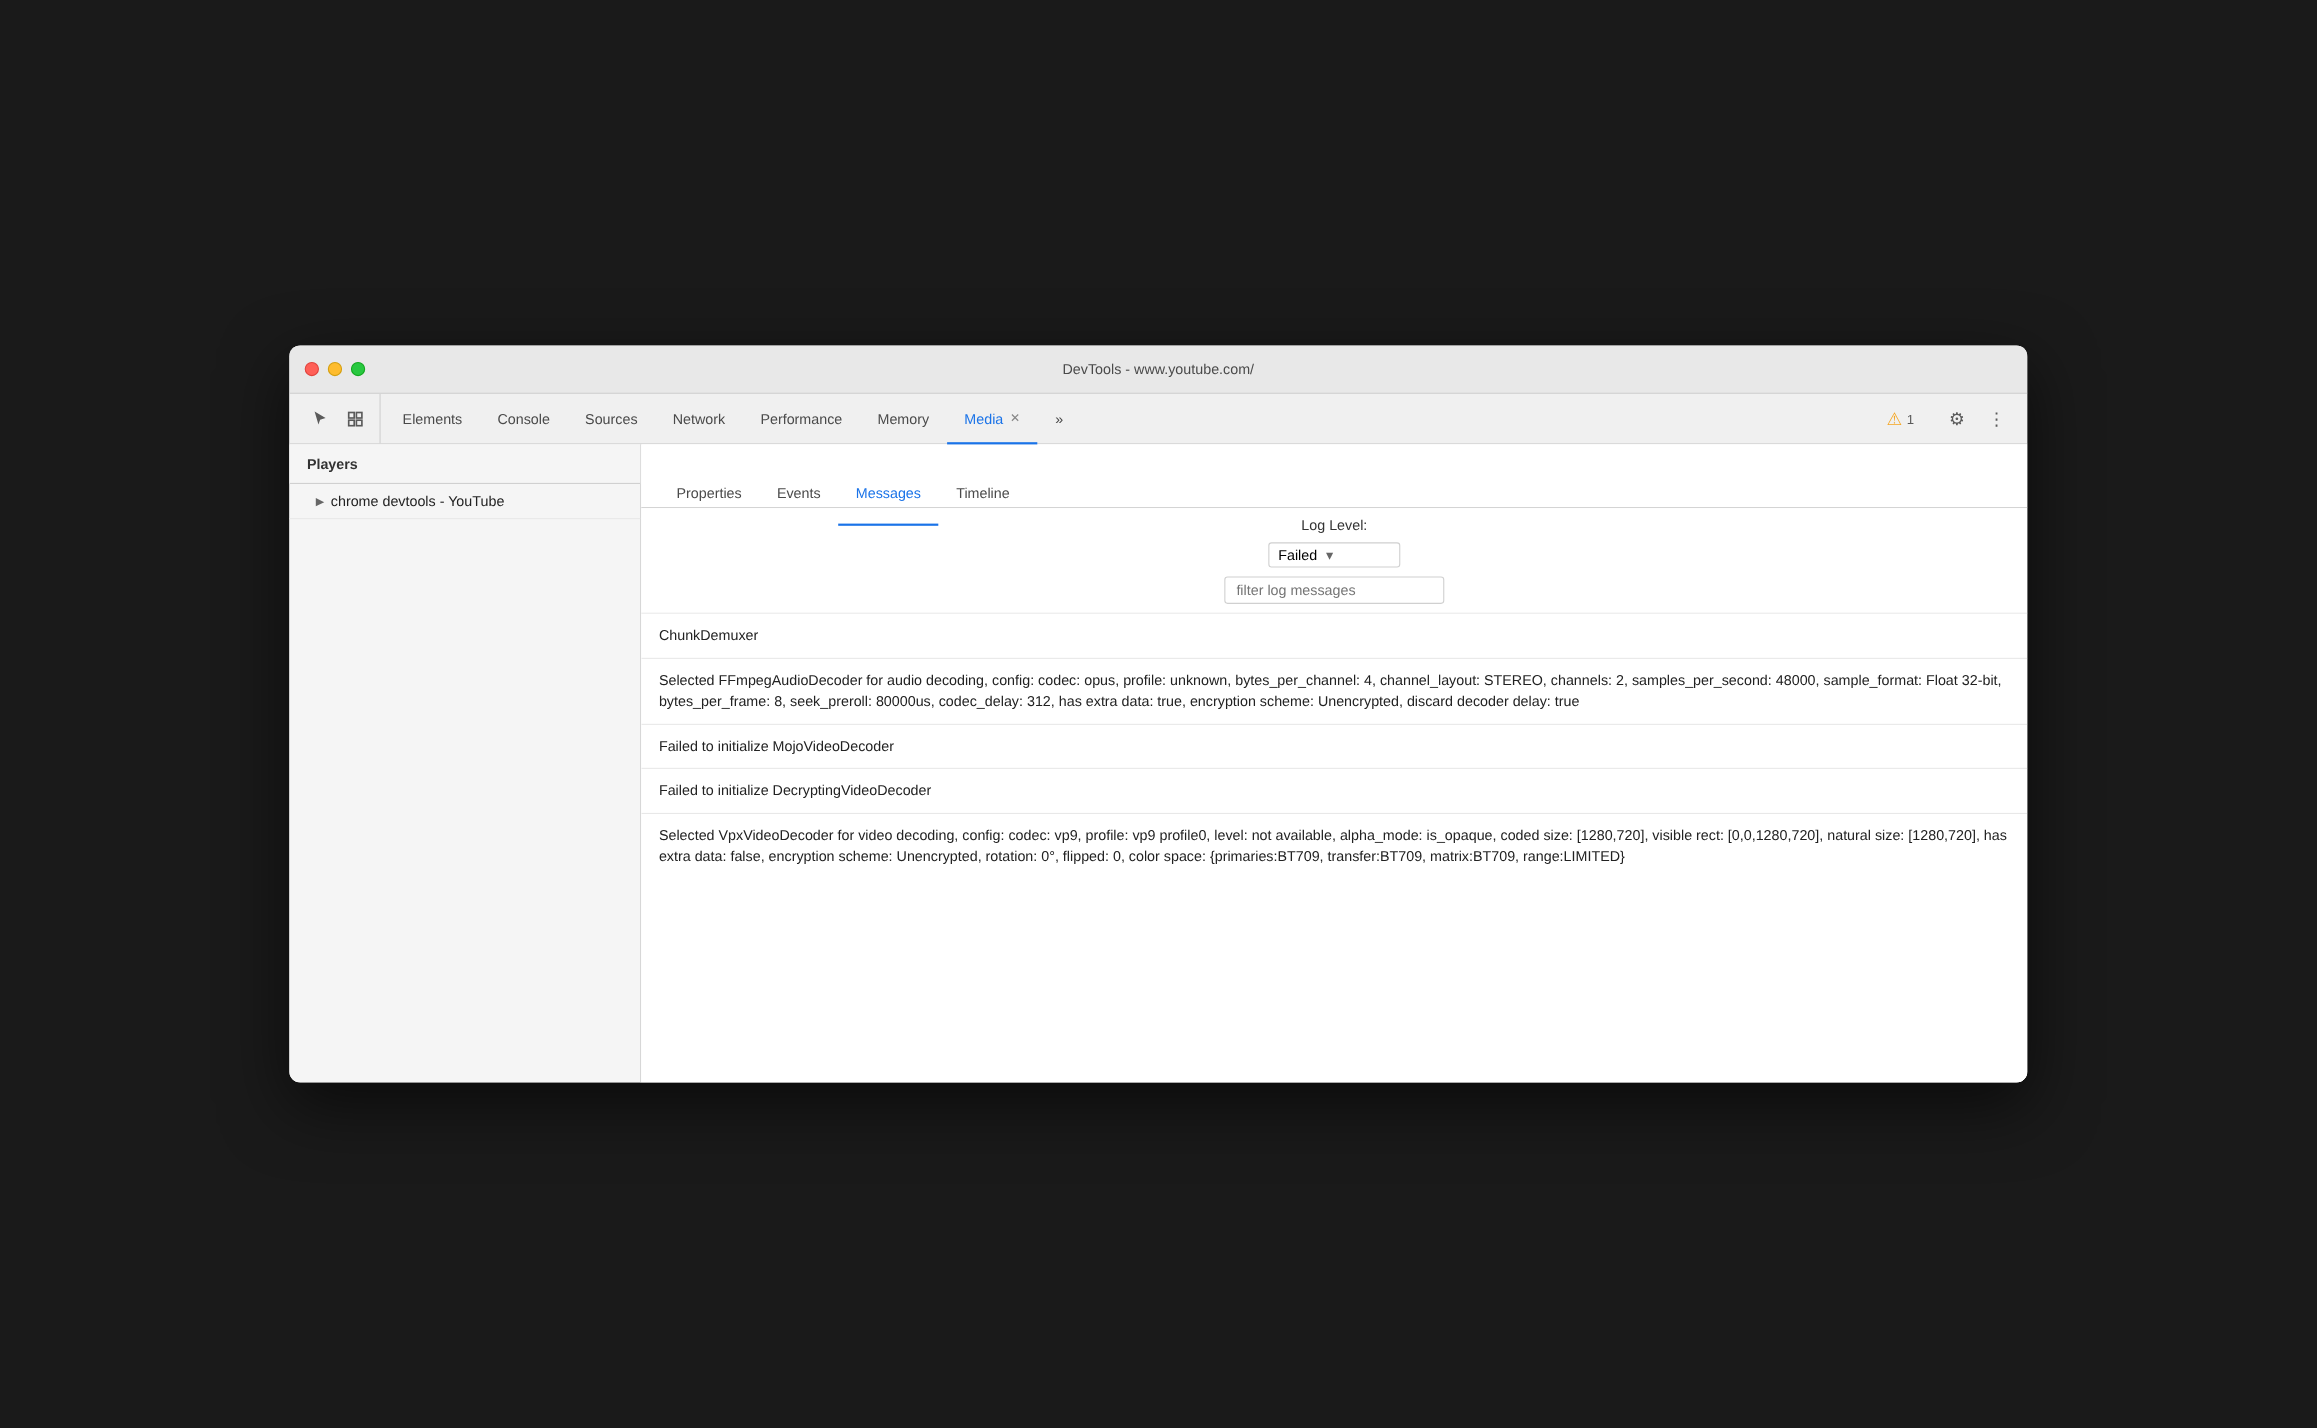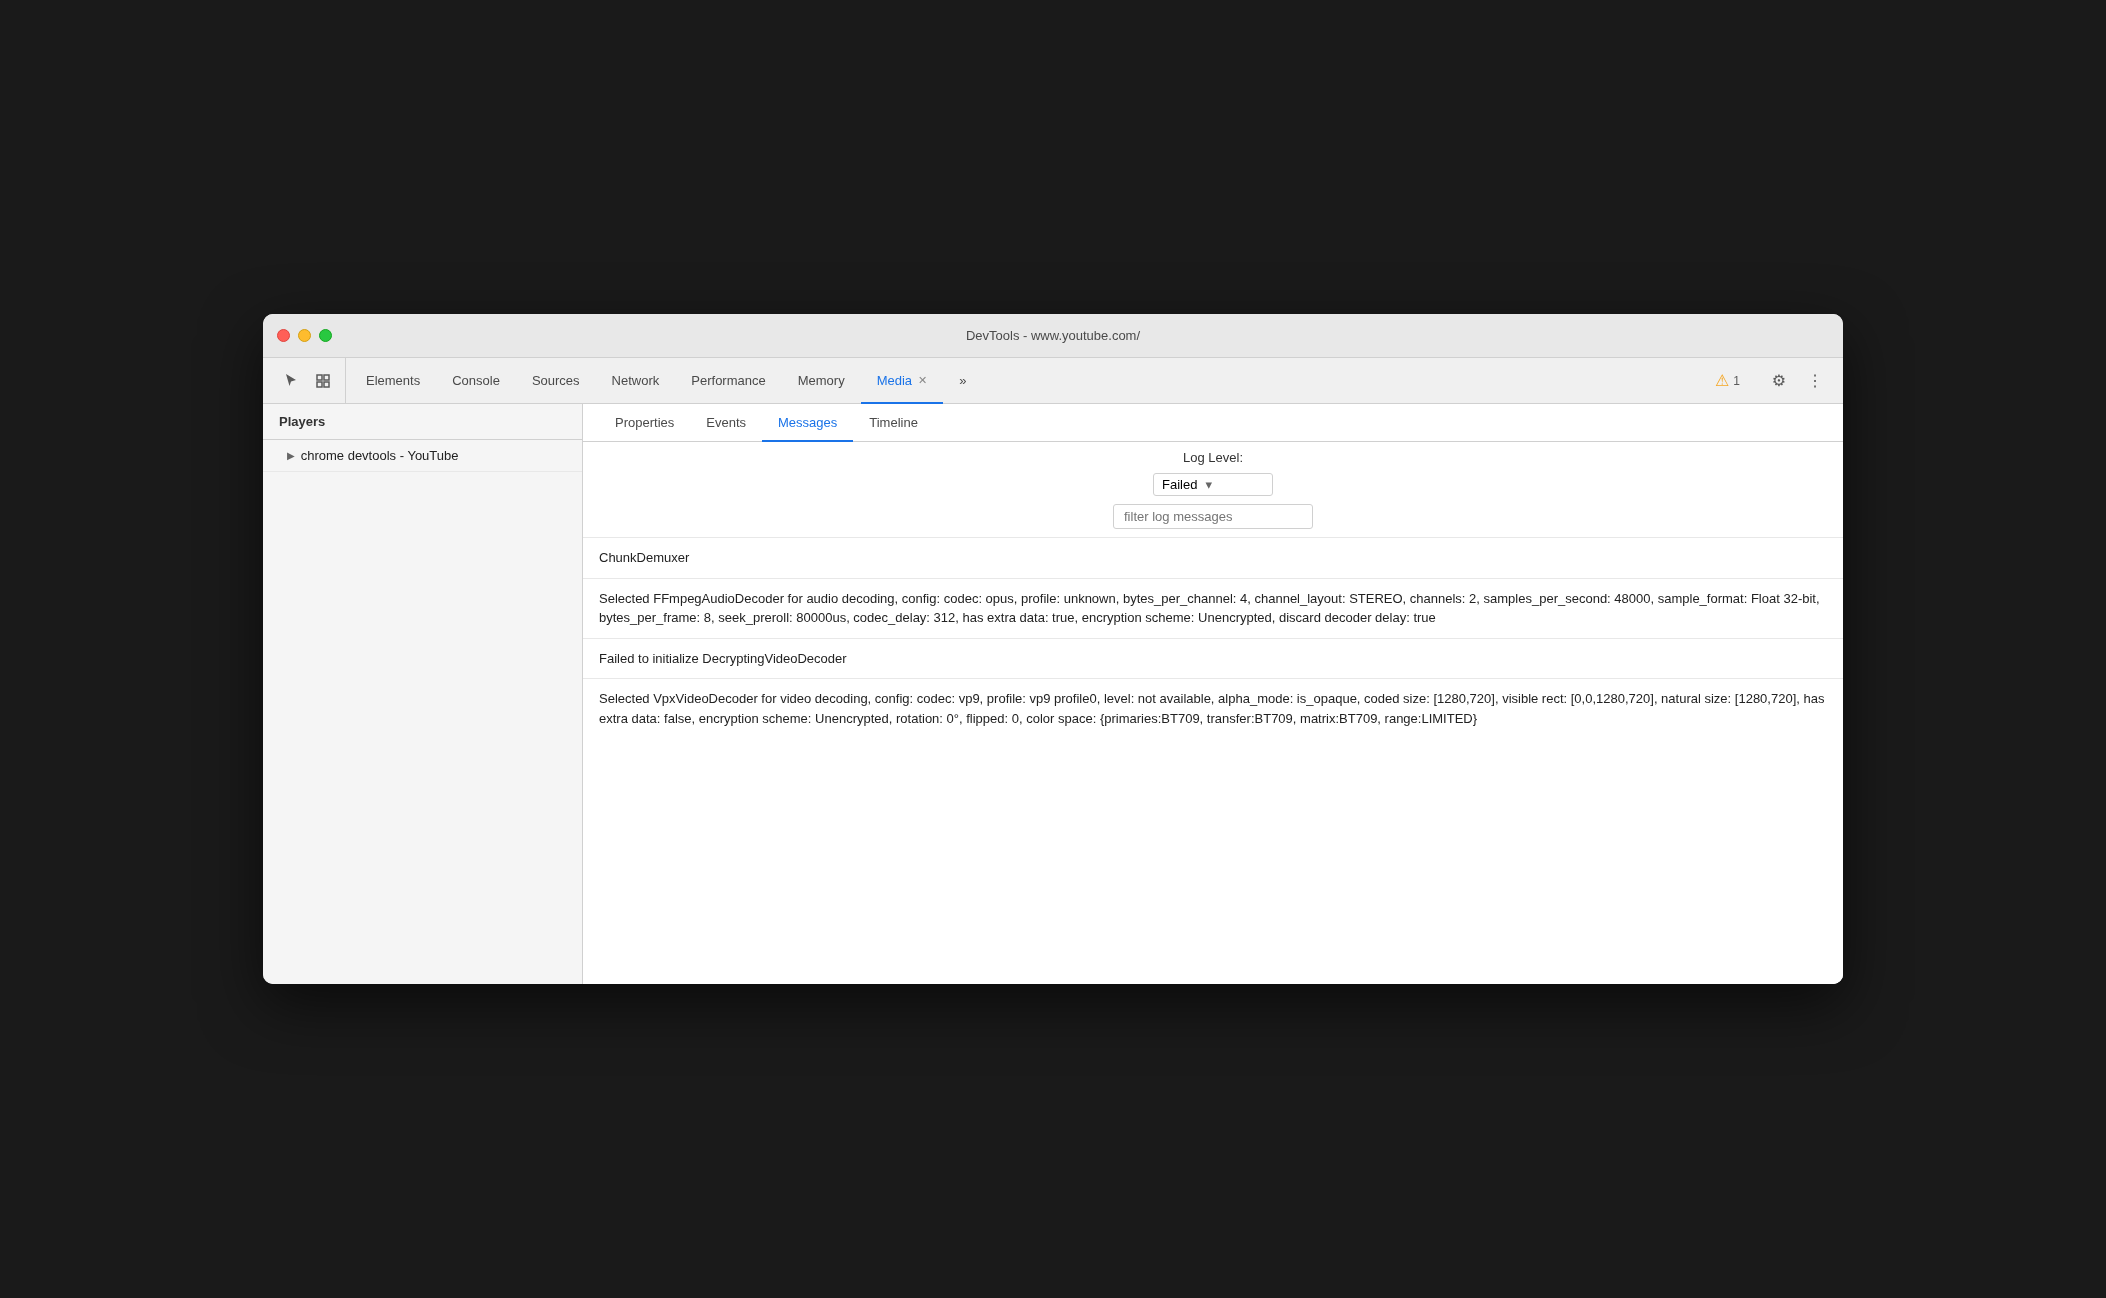--- a/index.html
+++ b/index.html
@@ -180,27 +180,27 @@
     }
     
     .sub-tabs {
       display: flex;
       align-items: stretch;
       border-bottom: 1px solid #d0d0d0;
       background: #fff;
       padding: 0 16px;
     }
     .sub-tab {
-      padding: 10px 16px;
+      padding: 20px 16px;
       font-size: 13px;
       color: #4a4a4a;
       cursor: pointer;
       border-bottom: 2px solid transparent;
       position: relative;
-      top: 1px;
+      top: 17px;
     }
     .sub-tab.active {
       color: #1a73e8;
       border-bottom: 2px solid #1a73e8;
     }
     
     .log-level-bar {
       display: flex;
       align-items: center;
       padding: 8px 16px;
@@ -358,20 +358,23 @@
       </div>
 
       <div class="messages-list">
         <div class="message-row">
           <span>ChunkDemuxer</span>
         </div>
         <div class="message-row">
           <span>Selected FFmpegAudioDecoder for audio decoding, config: codec: opus, profile: unknown, bytes_per_channel: 4, channel_layout: STEREO, channels: 2, samples_per_second: 48000, sample_format: Float 32-bit, bytes_per_frame: 8, seek_preroll: 80000us, codec_delay: 312, has extra data: true, encryption scheme: Unencrypted, discard decoder delay: true</span>
         </div>
         <div class="message-row">
+          <span>Failed to initialize MojoVideoDecoder</span>
+        </div>
+        <div class="message-row">
           <span>Failed to initialize DecryptingVideoDecoder</span>
         </div>
         <div class="message-row">
           <span>Selected VpxVideoDecoder for video decoding, config: codec: vp9, profile: vp9 profile0, level: not available, alpha_mode: is_opaque, coded size: [1280,720], visible rect: [0,0,1280,720], natural size: [1280,720], has extra data: false, encryption scheme: Unencrypted, rotation: 0°, flipped: 0, color space: {primaries:BT709, transfer:BT709, matrix:BT709, range:LIMITED}</span>
         </div>
       </div>
     </div>
   </div>
 </div>
 

